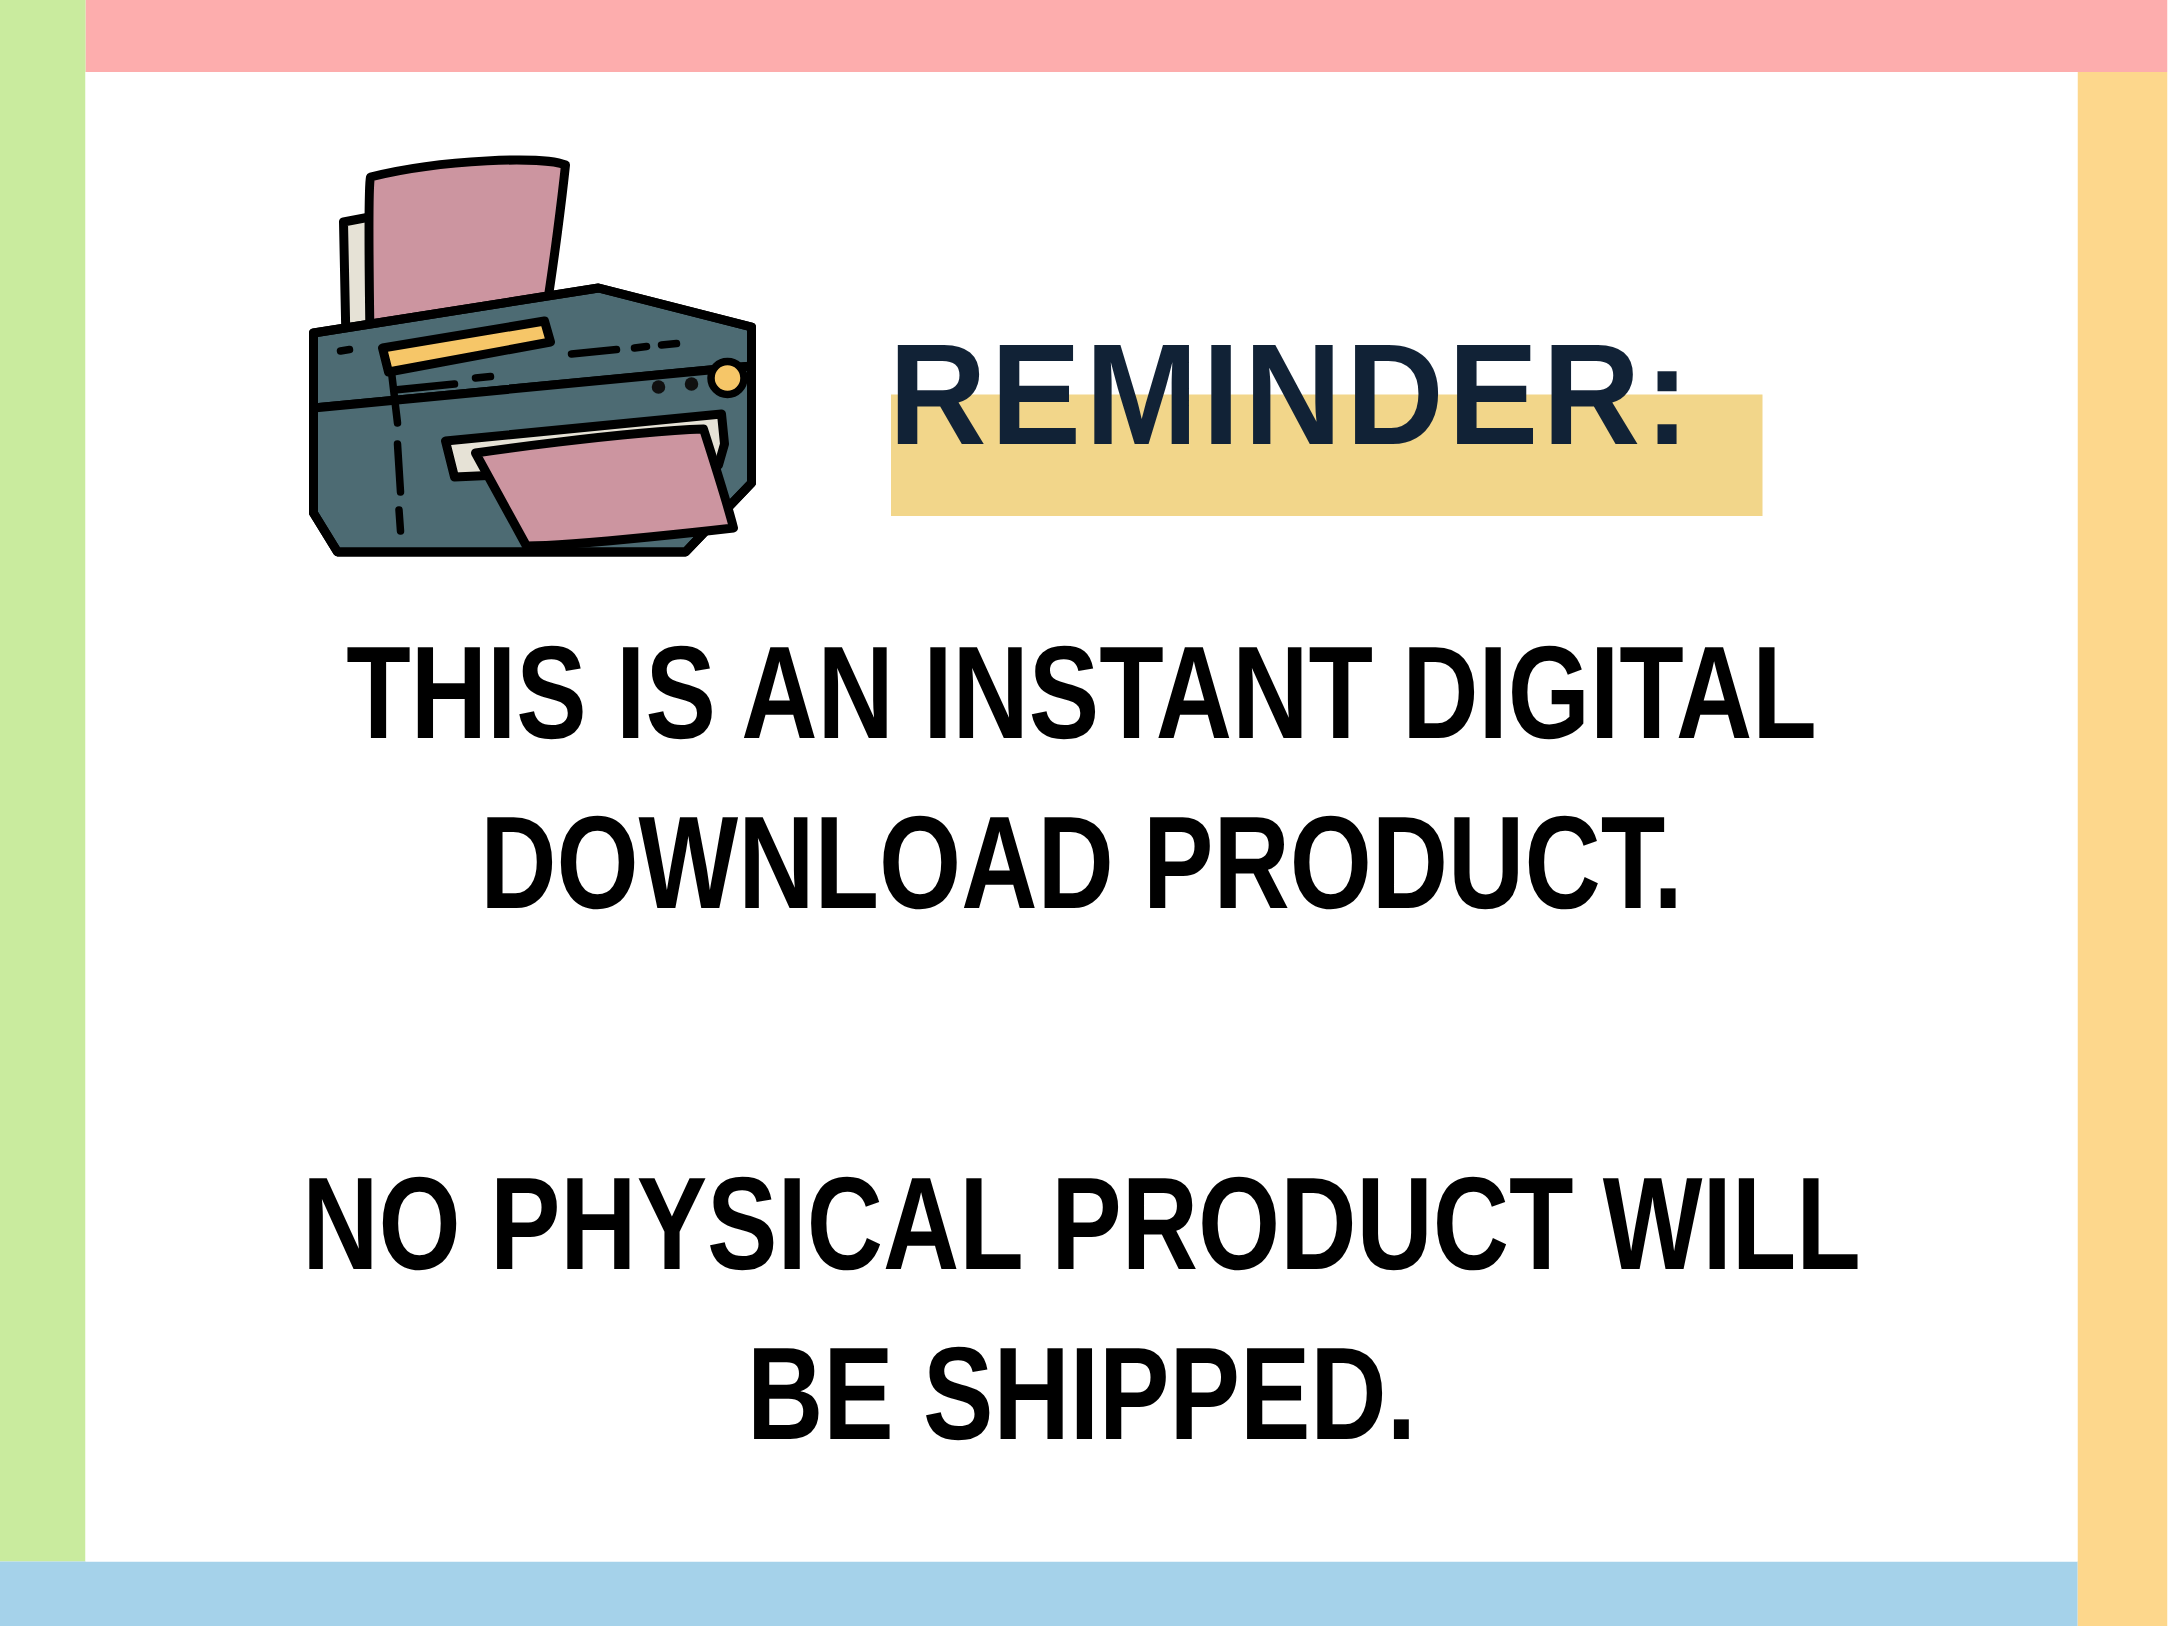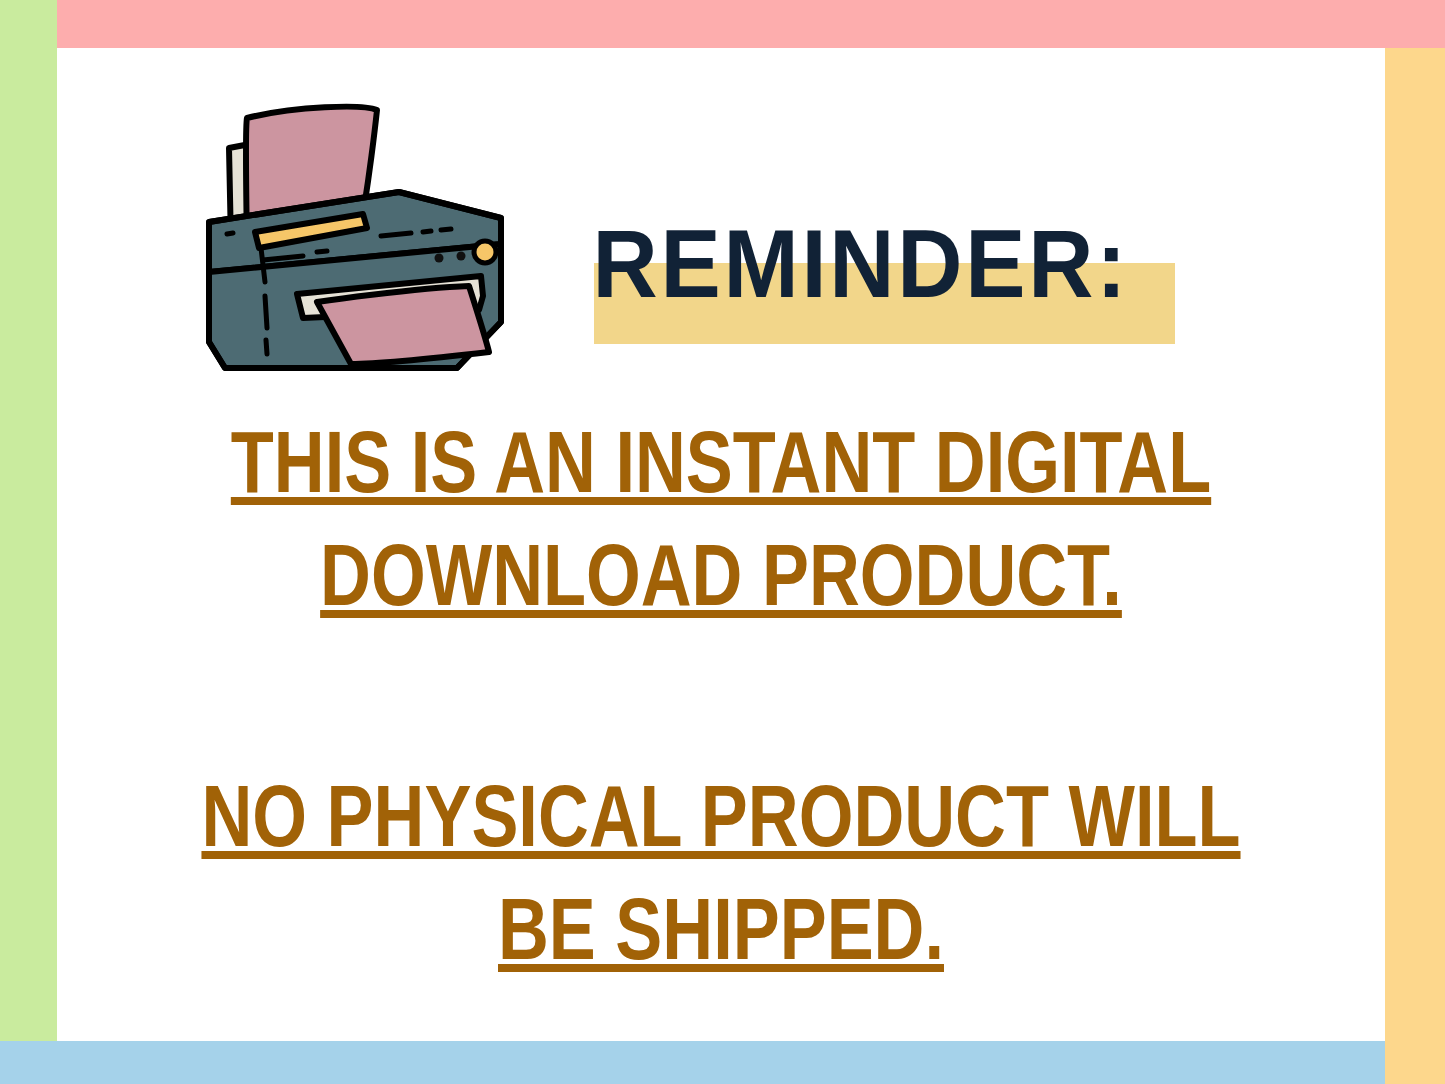--- a/index.html
+++ b/index.html
@@ -180,21 +180,21 @@
 
       <circle cx="300" cy="156" r="11" fill="#f6c668" stroke="#000000" stroke-width="5"></circle>
     </svg>
   </div>
 
   <div id="heading-block">
     <div id="heading-highlight" style="background: rgb(242, 214, 138);"></div>
     <div id="heading-text" style="color: rgb(17, 34, 54);">REMINDER:</div>
   </div>
 
-  <div id="body-copy" style="color: #a16207; text-decoration: underline;">
+  <div id="body-copy" style="color: #000000;">
     <div class="copy-para" id="para-1">
       <span class="copy-line">THIS IS AN INSTANT DIGITAL</span>
       <span class="copy-line">DOWNLOAD PRODUCT.</span>
     </div>
     <div class="copy-para" id="para-2">
       <span class="copy-line">NO PHYSICAL PRODUCT WILL</span>
       <span class="copy-line">BE SHIPPED.</span>
     </div>
   </div>
 

